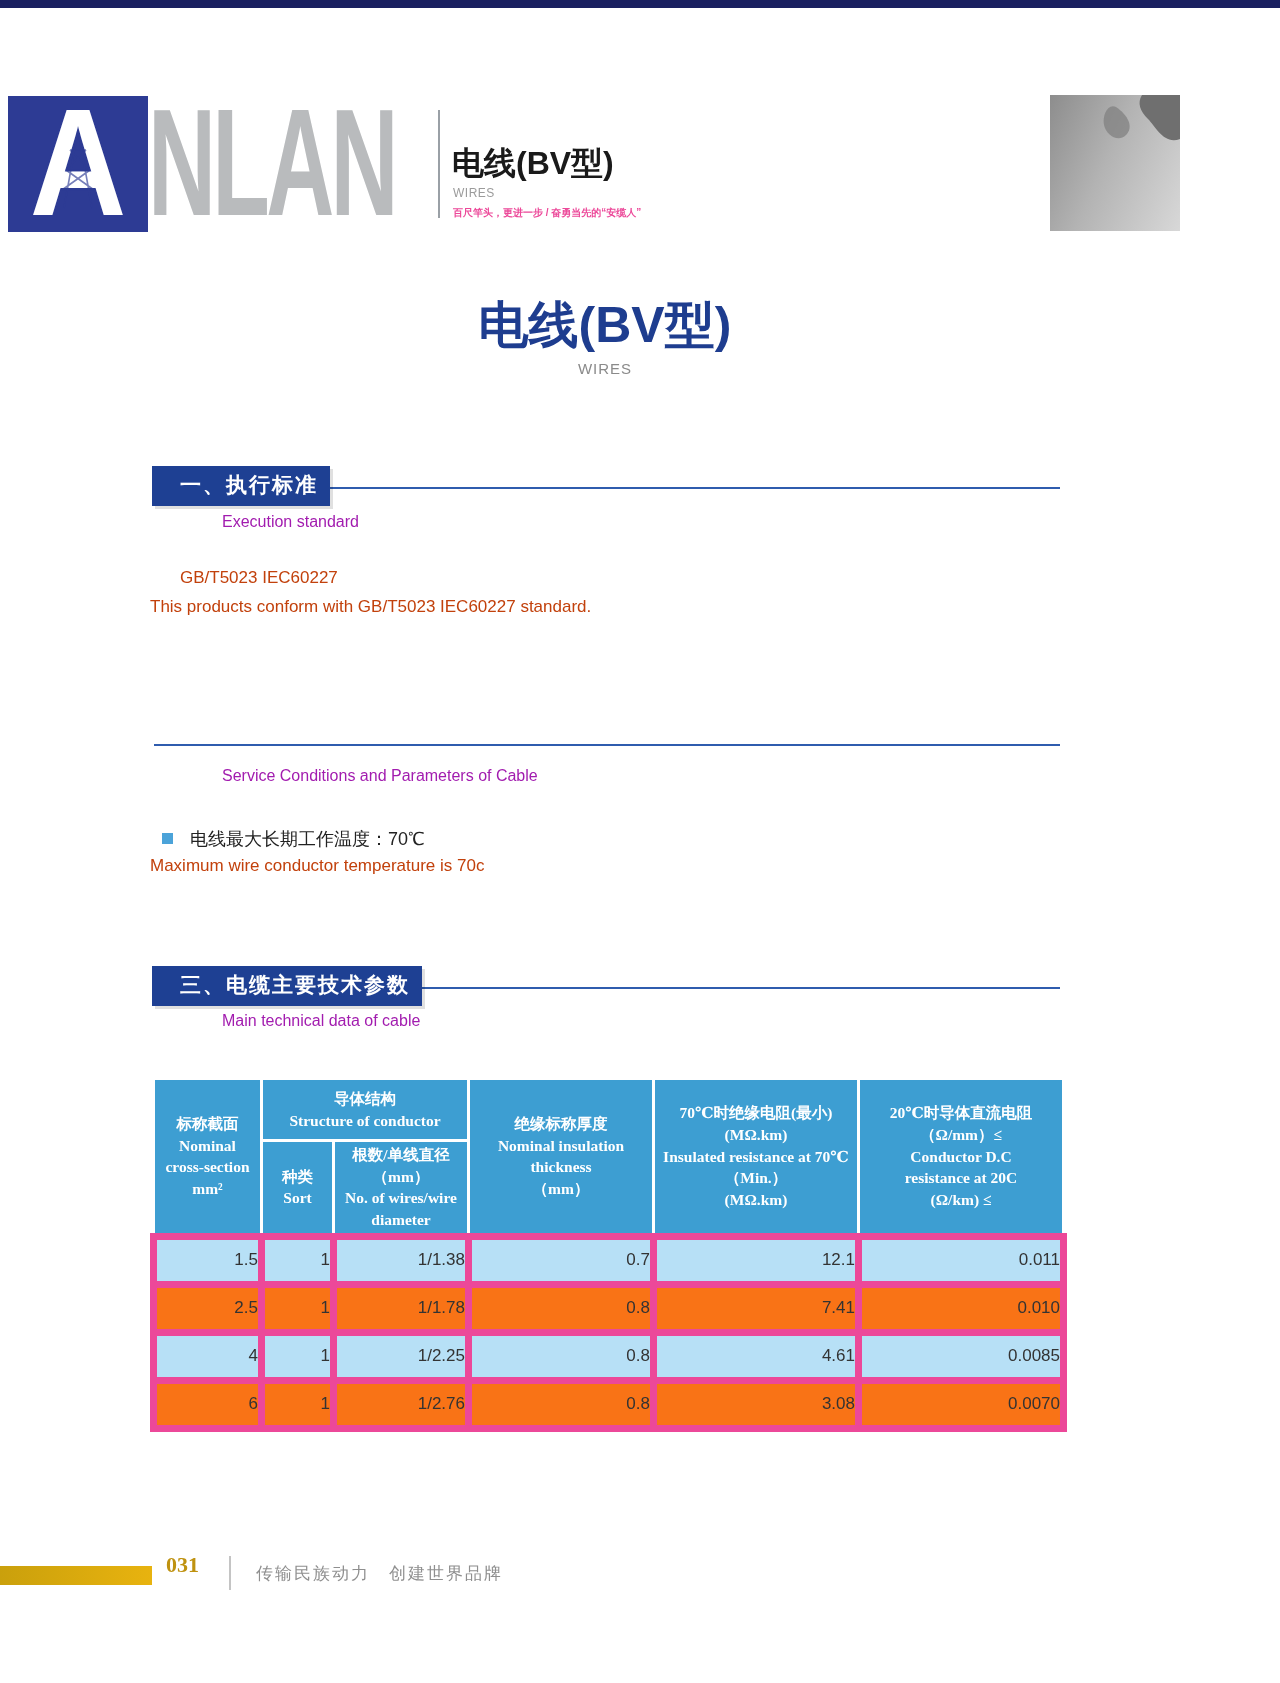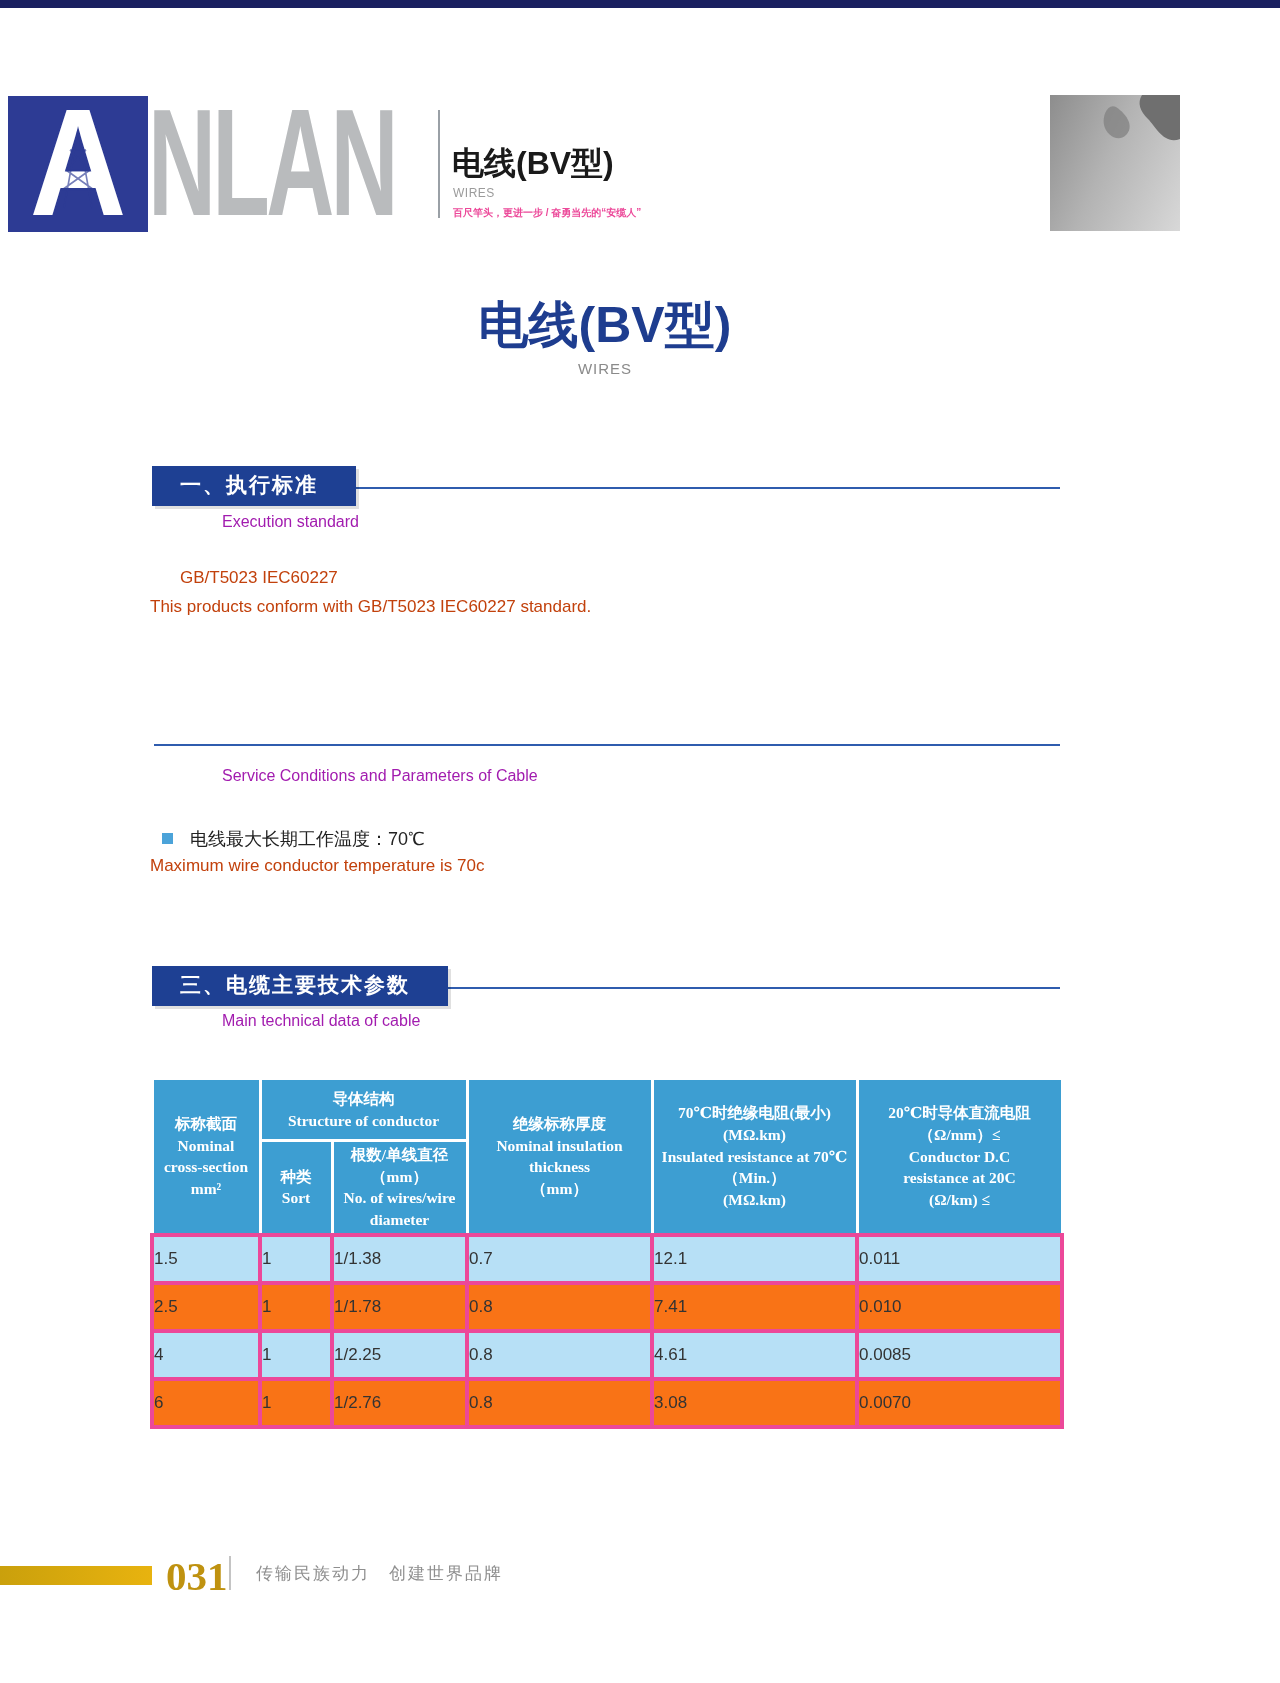--- a/index.html
+++ b/index.html
@@ -25,46 +25,46 @@
                   background:linear-gradient(115deg,#8d8d8d 0%,#b3b3b3 45%,#d8d8d8 100%); }
 
   
   .main-title { position:absolute; left:150px; top:292px; width:910px; text-align:center;
                 font-size:50px; font-weight:bold; color:#1e3d8f; }
   .main-sub   { position:absolute; left:150px; top:360px; width:910px; text-align:center;
                 font-size:15px; color:#8a8a8a; letter-spacing:1px; }
   .sh-line { position:absolute; left:154px; width:906px; height:2px; background:#2f5cae; }
   .sh-box  { position:absolute; left:152px; background:#1e4093; color:#ffffff;
              font-size:21px; font-weight:bold; letter-spacing:2px;
-             padding:5px 38px 7px 28px; box-shadow:3px 3px 0 rgba(0,0,0,0.12); }
+             padding:5px 12px 7px 28px; box-shadow:3px 3px 0 rgba(0,0,0,0.12); }
   .sh-sub  { position:absolute; left:222px; font-size:16px; color:#a21caf; }
   .body-line { position:absolute; font-size:17px; color:#c2410c; }
 
   .bullet-square { position:absolute; left:162px; width:11px; height:11px; background:#4ba3d9; }
   .bullet-cn { position:absolute; left:190px; font-size:18px; color:#222222; }
 
   
   .spec-table { position:absolute; left:150px; top:1077px; width:910px;
                 border-collapse:collapse; table-layout:fixed; }
   .spec-table th { background:#3d9ed2; color:#ffffff; border:3px solid #ffffff;
                    font-family:"Liberation Serif","DejaVu Serif",serif;
                    font-size:15.5px; font-weight:bold; text-align:center; vertical-align:middle;
                    white-space:pre-line; line-height:1.4; padding:2px; }
-  .spec-table td { border:4px solid #ec4899; text-align:left; vertical-align:middle;
+  .spec-table td { border:7px solid #ec4899; text-align:right; vertical-align:middle;
                    font-size:17px; color:#333333; height:48px; }
   .spec-table tr.h1 { height:62px; }
   .spec-table tr.h2 { height:82px; }
   .row-blue  td { background:#b7e0f6; }
   .row-green td { background:#f97316; }
 
   
   .footer-bar { position:absolute; left:0; top:1566px; width:152px; height:19px;
                 background:linear-gradient(90deg,#caa00c,#e8b30f); }
   .footer-num { position:absolute; left:166px; top:1552px; font-family:"Liberation Serif","DejaVu Serif",serif;
-                font-size:41px; font-weight:bold; color:#bf9210; }
+                font-size:22px; font-weight:bold; color:#bf9210; }
   .footer-divider { position:absolute; left:229px; top:1556px; width:2px; height:34px; background:#c4c4c4; }
   .footer-text { position:absolute; left:256px; top:1562px; font-size:17px; color:#8f8f8f; letter-spacing:2px; }
 </style>
 </head>
 <body>
 
 <div class="page">
 
   <div class="top-bar"></div>
 

